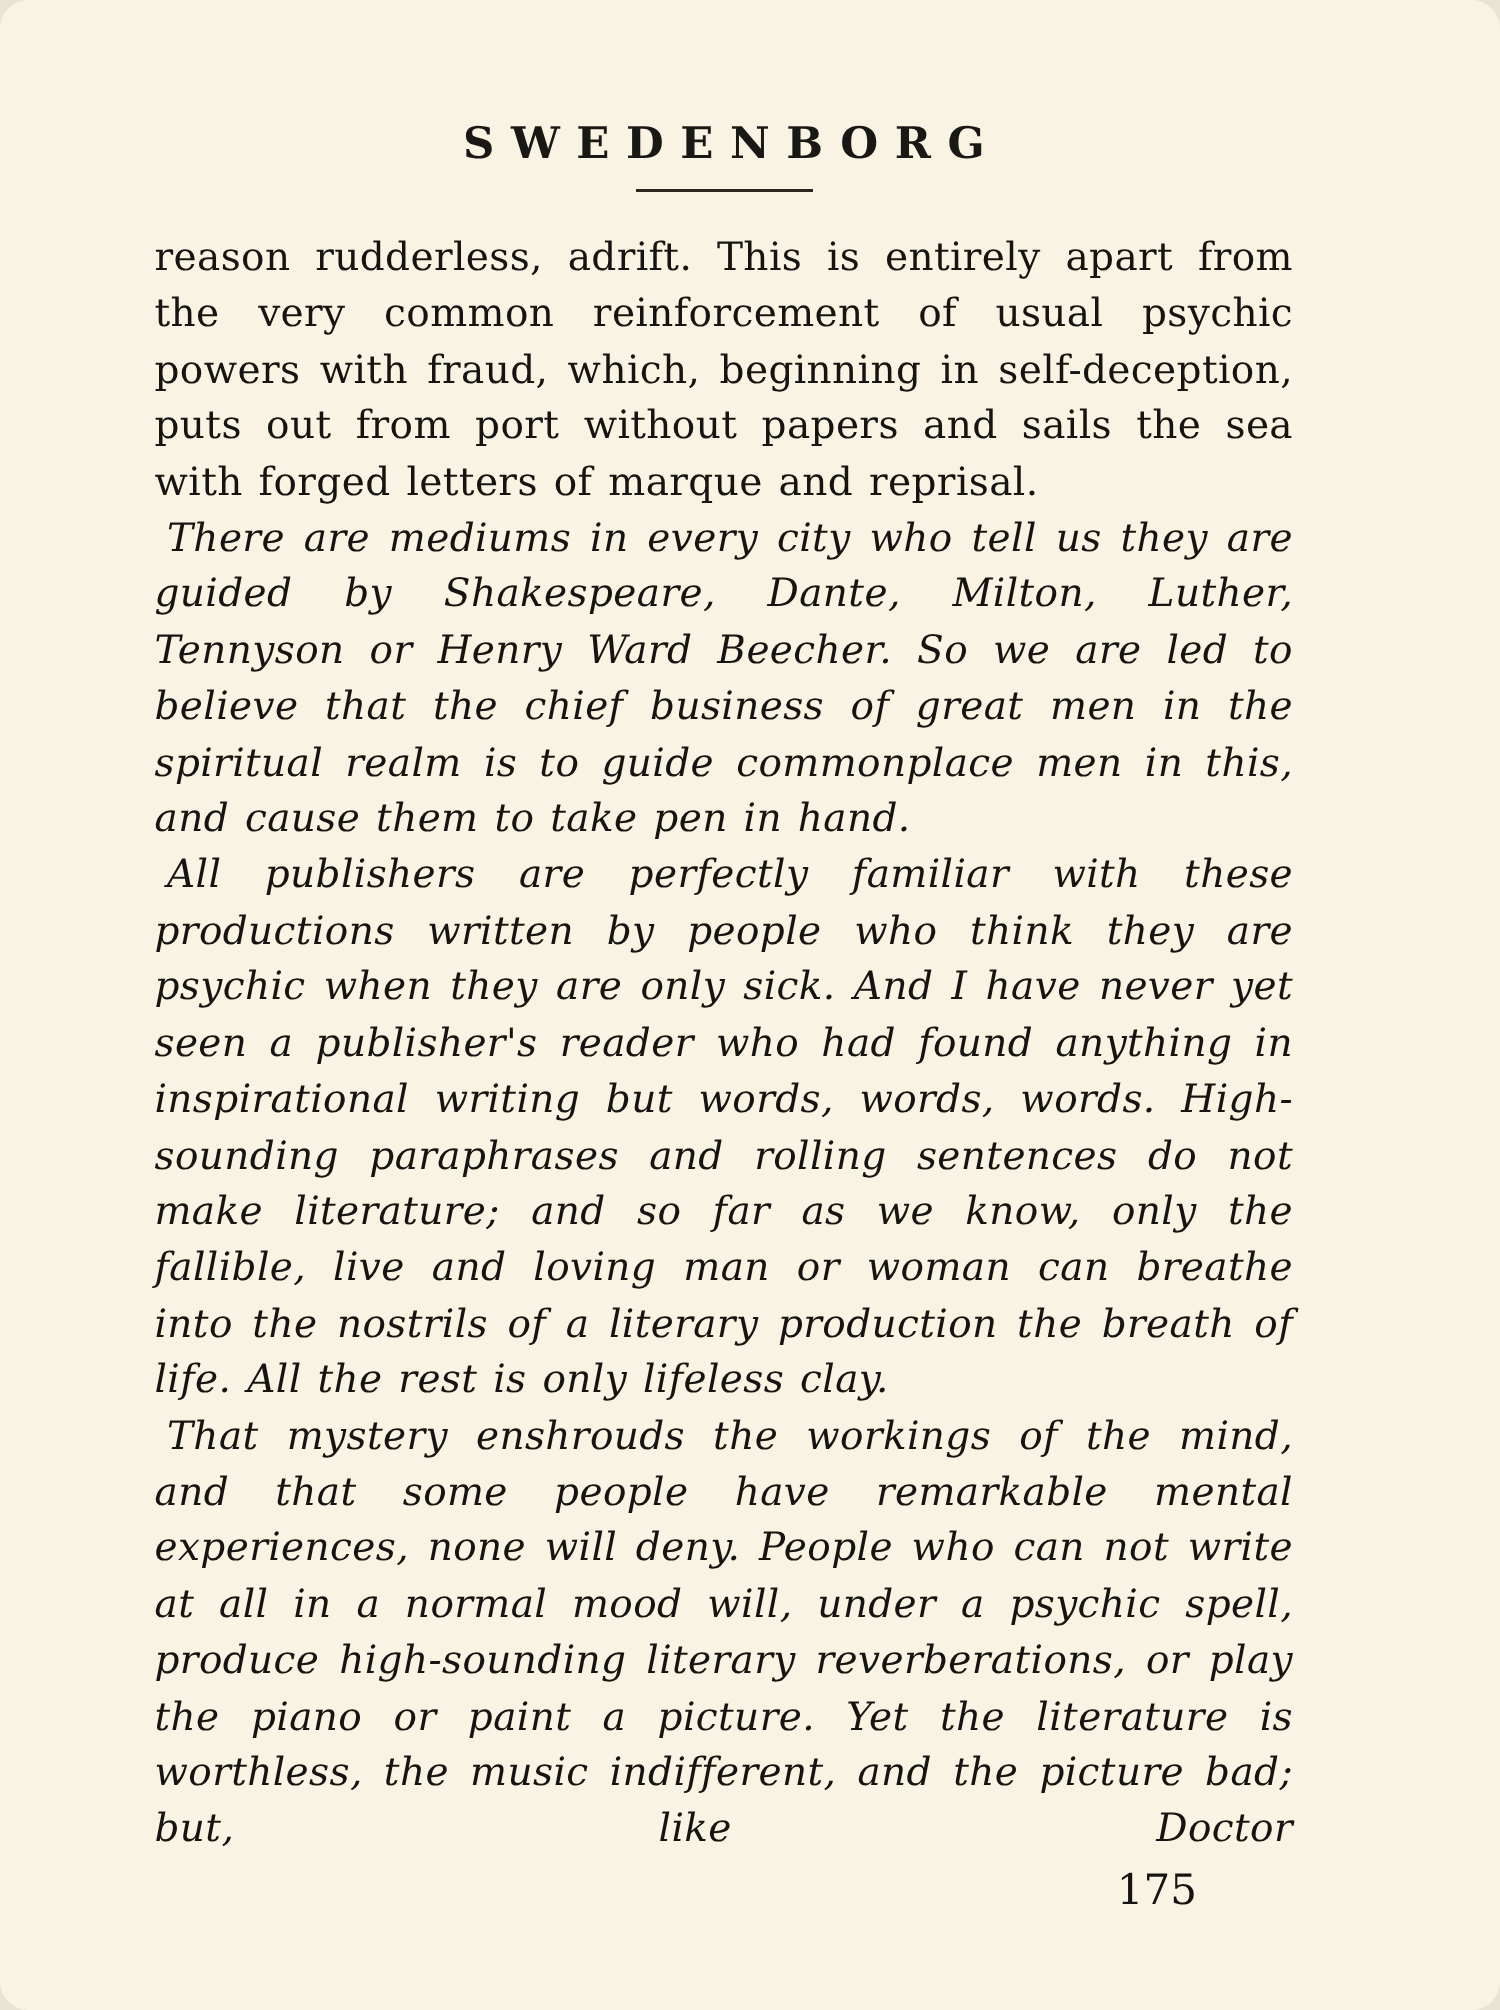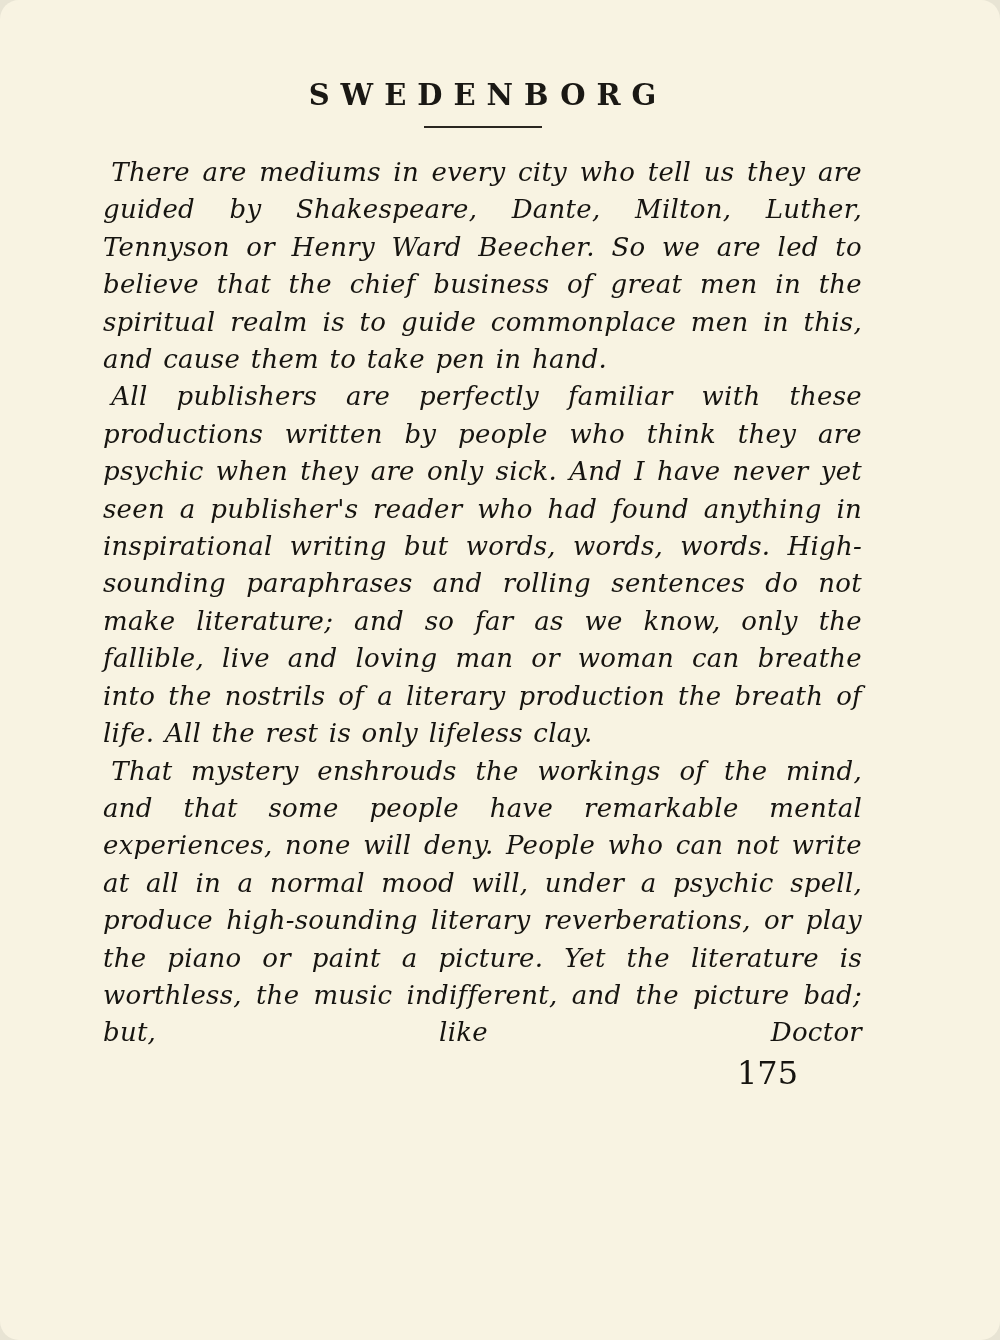--- a/index.html
+++ b/index.html
@@ -53,36 +53,37 @@
       font-style: italic;
     }
     .page-body p.continued-over {
       
       text-align-last: justify;
     }
     .folio {
       margin-top: 4px;
       margin-right: 64px;
       text-align: right;
-      font-size: 32px;
+      font-size: 28px;
       line-height: 34px;
       color: #161410;
     }
   </style>
 </head>
 <body>
 
 <div class="page">
 
   <header>
     <h1 class="running-head">SWEDENBORG</h1>
     <div class="header-rule"></div>
   </header>
 
   <main class="page-body">
+    <p>reason rudderless, adrift. This is entirely apart from the very common reinforcement of usual psychic powers with fraud, which, beginning in self-deception, puts out from port without papers and sails the sea with forged letters of marque and reprisal.</p>
     <p class="indented">There are mediums in every city who tell us they are guided by Shakespeare, Dante, Milton, Luther, Tennyson or Henry Ward Beecher. So we are led to believe that the chief business of great men in the spiritual realm is to guide commonplace men in this, and cause them to take pen in hand.</p>
     <p class="indented">All publishers are perfectly familiar with these productions written by people who think they are psychic when they are only sick. And I have never yet seen a publisher's reader who had found anything in inspirational writing but words, words, words. High-sounding paraphrases and rolling sentences do not make literature; and so far as we know, only the fallible, live and loving man or woman can breathe into the nostrils of a literary production the breath of life. All the rest is only lifeless clay.</p>
     <p class="indented continued-over">That mystery enshrouds the workings of the mind, and that some people have remarkable mental experiences, none will deny. People who can not write at all in a normal mood will, under a psychic spell, produce high-sounding literary reverberations, or play the piano or paint a picture. Yet the literature is worthless, the music indifferent, and the picture bad; but, like Doctor</p>
   </main>
 
   <div class="folio">175</div>
 
 </div>
 
 </body></html>

